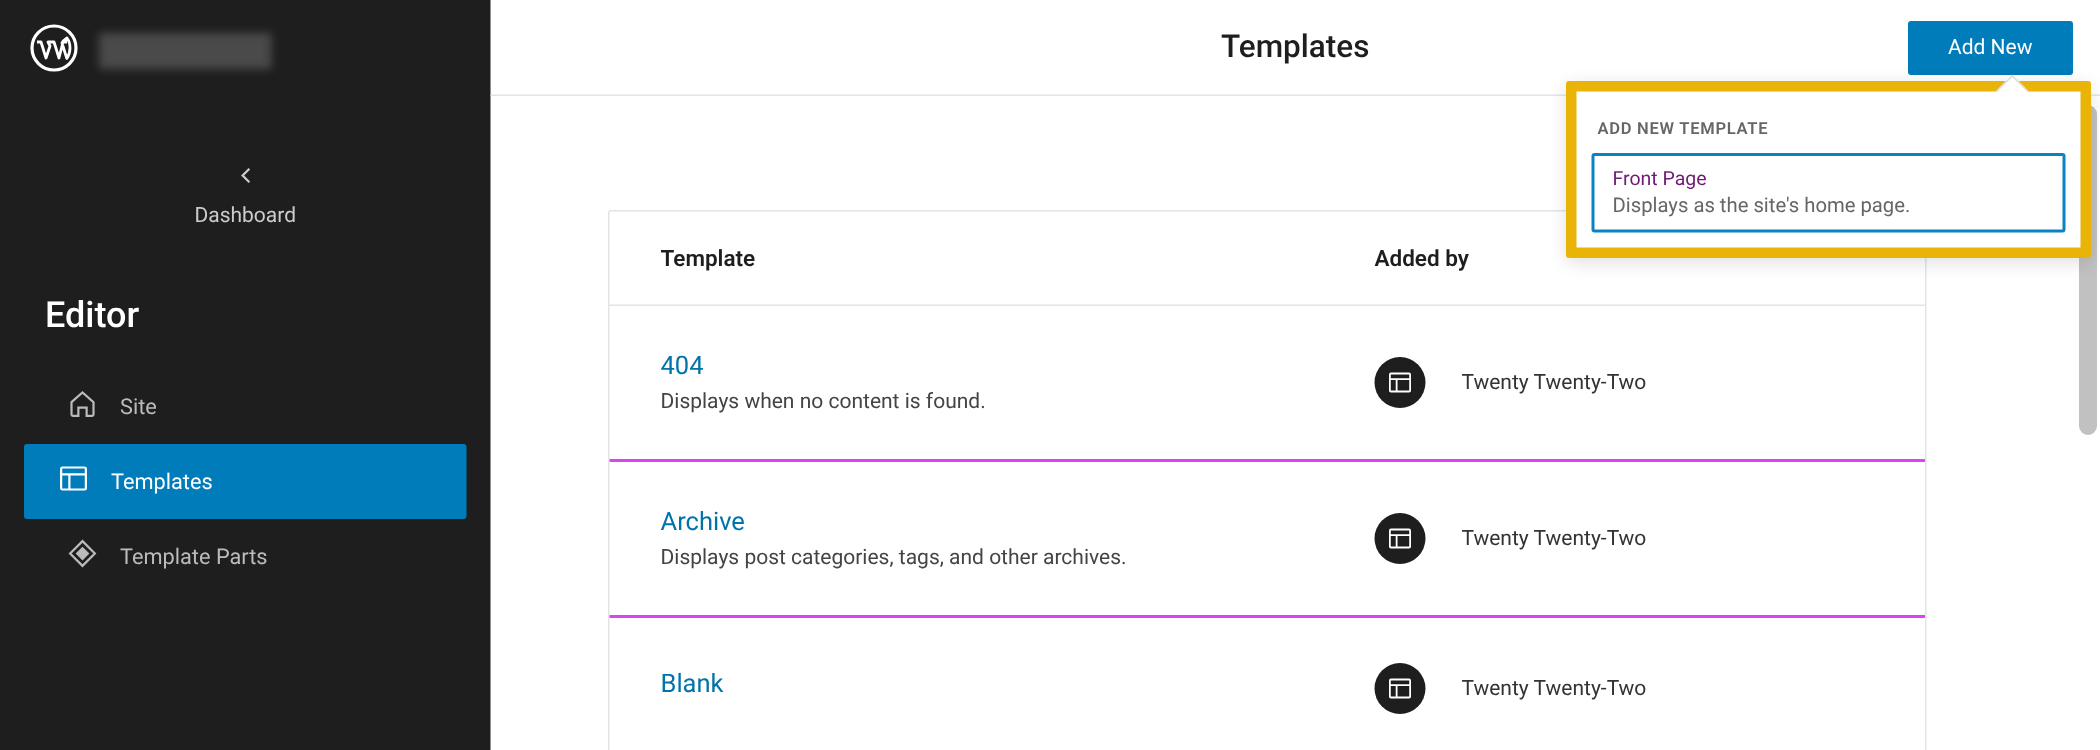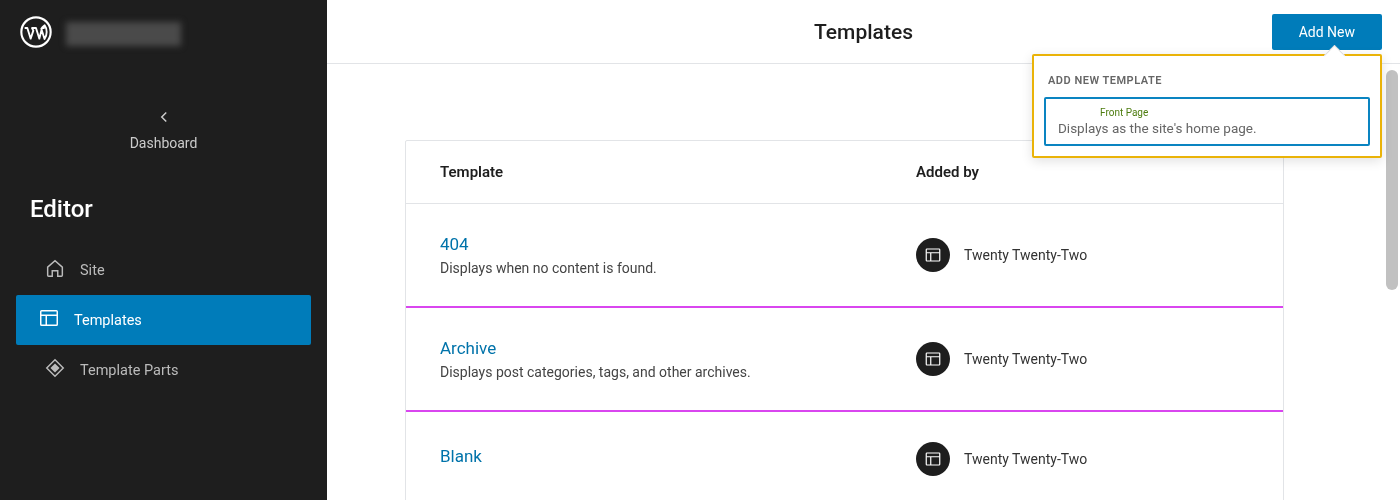--- a/index.html
+++ b/index.html
@@ -17,41 +17,41 @@
   
   .nav-item { display: flex; align-items: center; gap: 14px; padding: 12px 44px; color: #bbb; font-size: 14.5px; cursor: pointer; }
   .nav-item.active { background: #007cba; color: #fff; margin: 0 16px; border-radius: 2px; padding: 12px 22px; }
   .nav-item svg { width: 22px; height: 22px; flex-shrink: 0; }
   
   .main { flex: 1; display: flex; flex-direction: column; position: relative; }
   .topbar { height: 64px; border-bottom: 1px solid #e2e4e7; display: flex; align-items: center; position: relative; }
   .topbar-title { position: absolute; left: 50%; transform: translateX(-50%); font-size: 21px; font-weight: 500; color: #1e1e1e; }
   .add-new-btn { margin-left: auto; margin-right: 18px; background: #007cba; color: #fff; border: none; padding: 10px 27px; font-size: 14px; border-radius: 2px; cursor: pointer; }
   
-  .dropdown { position: absolute; top: 54px; right: 18px; width: 350px; background: #fff; border: 2px solid #eab308; border-radius: 2px; box-shadow: 0 3px 12px rgba(0,0,0,0.12); z-index: 10; }
+  .dropdown { position: absolute; top: 54px; right: 6px; width: 350px; background: #fff; border: 7px solid #eab308; border-radius: 2px; box-shadow: 0 3px 12px rgba(0,0,0,0.12); z-index: 10; }
   .dropdown::before { content: ""; position: absolute; top: -8px; right: 38px; width: 14px; height: 14px; background: #fff; border-left: 1px solid #ddd; border-top: 1px solid #ddd; transform: rotate(45deg); }
   .dropdown-header { font-size: 11px; letter-spacing: 0.5px; color: #666; font-weight: 600; padding: 18px 14px 10px; }
   .dropdown-item { border: 2px solid #0a84c1; margin: 0 10px 10px; padding: 8px 12px; border-radius: 2px; cursor: pointer; }
-  .dropdown-item-title { font-size: 10px; color: #4d7c0f; margin-left: 42px; }
+  .dropdown-item-title { font-size: 13px; color: #701a75; }
   .dropdown-item-desc { font-size: 13.5px; color: #666; margin-top: 2px; }
   
   .content { flex: 1; overflow-y: auto; background: #fff; padding-right: 20px; }
   .scrollbar { position: absolute; right: 2px; top: 70px; width: 12px; height: 220px; background: #c1c1c1; border-radius: 6px; }
   
   .table-card { margin: 76px 96px 0 78px; border: 1px solid #e2e4e7; border-radius: 2px; }
   .table-head { display: flex; padding: 22px 34px; border-bottom: 1px solid #e2e4e7; }
   .col-template { flex: 0 0 476px; font-size: 15px; font-weight: 600; color: #1e1e1e; }
   .col-addedby { font-size: 15px; font-weight: 600; color: #1e1e1e; }
   
   .table-row { display: flex; align-items: center; padding: 30px 34px; border-bottom: 2px solid #d946ef; }
   .table-row:last-child { border-bottom: none; }
   .row-left { flex: 0 0 476px; }
   .row-title { font-size: 17px; color: #0073aa; font-weight: 400; margin-bottom: 6px; }
   .row-desc { font-size: 14px; color: #444; }
-  .row-right { display: flex; align-items: center; gap: 14px; }
+  .row-right { display: flex; align-items: center; gap: 24px; }
   .theme-badge { width: 34px; height: 34px; background: #1e1e1e; border-radius: 50%; display: flex; align-items: center; justify-content: center; }
   .theme-badge svg { width: 18px; height: 18px; }
   .theme-name { font-size: 14px; color: #333; }
 </style>
 </head>
 <body>
 
 <div class="sidebar">
   <div class="sidebar-header">
     <span>

